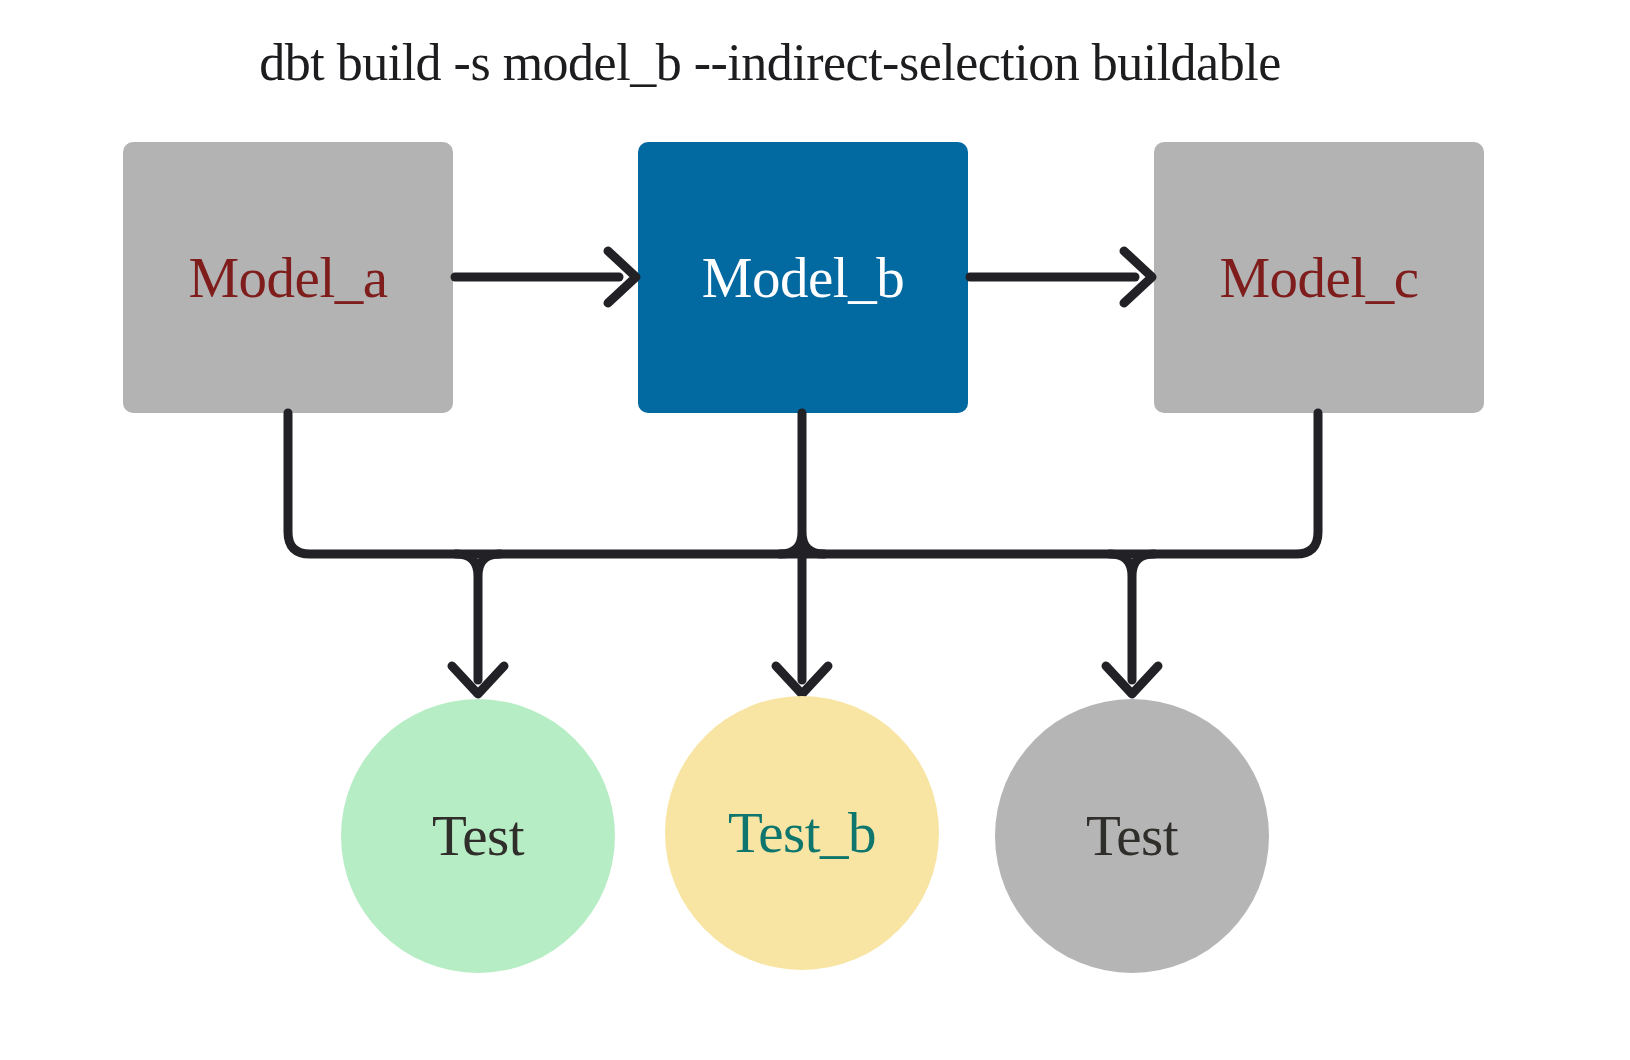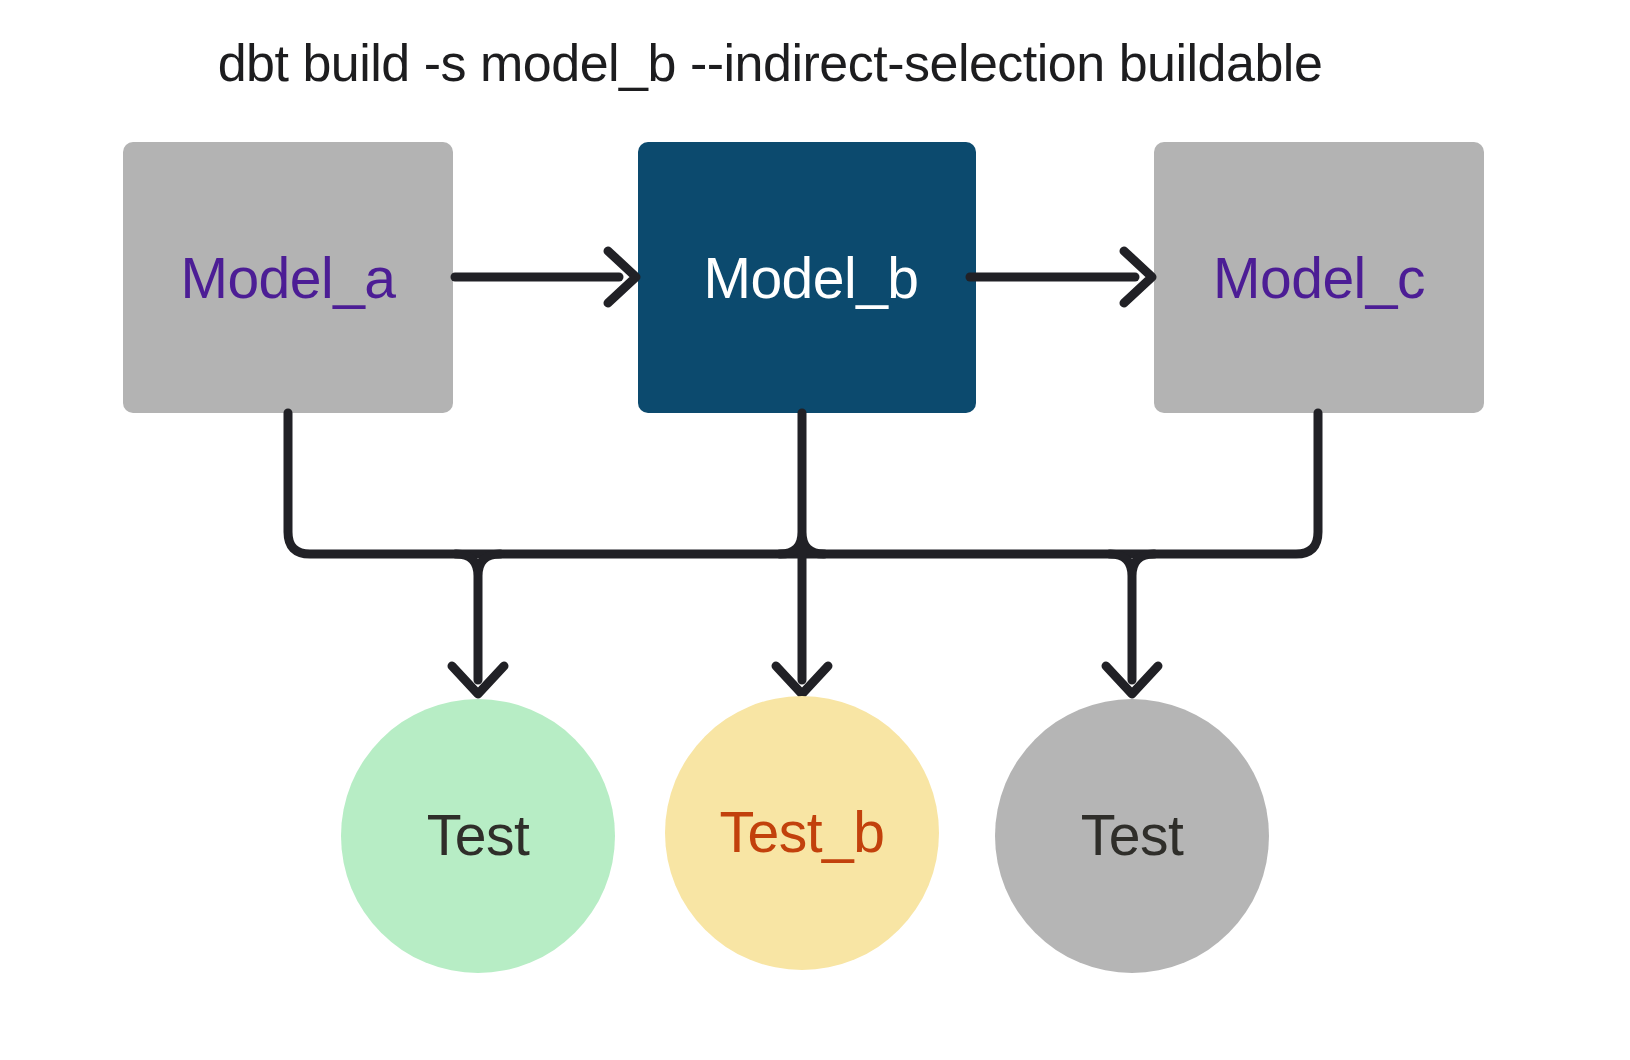--- a/index.html
+++ b/index.html
@@ -5,21 +5,21 @@
   html, body {
     margin: 0;
     padding: 0;
     background: #ffffff;
   }
   .canvas {
     position: relative;
     width: 1630px;
     height: 1060px;
     overflow: hidden;
-    font-family: Liberation Sans, sans-serif;
+    font-family: Liberation Serif, serif;
   }
   .title {
     position: absolute;
     top: 33px;
     left: 770px;
     transform: translateX(-50%);
     font-size: 52px;
     font-weight: 500;
     letter-spacing: -0.5px;
     white-space: nowrap;
@@ -73,29 +73,29 @@
   .test-line { display: block; }
 </style>
 </head>
 <body>
 
 <div class="canvas" style="background-color: rgb(255, 255, 255);">
 
   <div class="title" style="color: rgb(29, 29, 31);">dbt build -s model_b --indirect-selection buildable</div>
 
   <div class="node" id="model-a" style="background-color: rgb(179, 179, 179);">
-    <span style="color: #4c1d95;">Model_a</span>
+    <span style="color: #7f1d1d;">Model_a</span>
   </div>
 
-  <div class="node" id="model-b" style="background-color: #0c4a6e; padding-left: 8px;">
+  <div class="node" id="model-b" style="background-color: #0369a1;">
     <span style="color: rgb(255, 255, 255);">Model_b</span>
   </div>
 
   <div class="node" id="model-c" style="background-color: rgb(179, 179, 179);">
-    <span style="color: #4c1d95;">Model_c</span>
+    <span style="color: #7f1d1d;">Model_c</span>
   </div>
 
   <svg class="edges" width="1630" height="1060" viewBox="0 0 1630 1060">
 
     <path class="edge" d="M 455 277 L 619 277" style="stroke: rgb(33, 33, 38);"></path>
     <path class="edge" d="M 608 251 L 636 277 L 608 303" style="stroke: rgb(33, 33, 38);"></path>
 
     <path class="edge" d="M 970 277 L 1135 277" style="stroke: rgb(33, 33, 38);"></path>
     <path class="edge" d="M 1124 251 L 1152 277 L 1124 303" style="stroke: rgb(33, 33, 38);"></path>
 
@@ -111,21 +111,21 @@
     <path class="edge" d="M 1106 666 L 1132 694 L 1158 666" style="stroke: rgb(33, 33, 38);"></path>
   </svg>
 
   <div class="test" id="test-ab" style="background-color: rgb(183, 237, 197);">
     <div style="color: rgb(47, 46, 42);">
       <span class="test-line">Test</span>
     </div>
   </div>
 
   <div class="test" id="test-b" style="background-color: rgb(248, 229, 164);">
-    <div style="color: #c2410c;">
+    <div style="color: #0f766e;">
       <span class="test-line">Test_b</span>
       <span class="test-line"></span>
     </div>
   </div>
 
   <div class="test" id="test-bc" style="background-color: rgb(181, 181, 181);">
     <div style="color: rgb(47, 46, 42);">
       <span class="test-line">Test</span>
     </div>
   </div>

